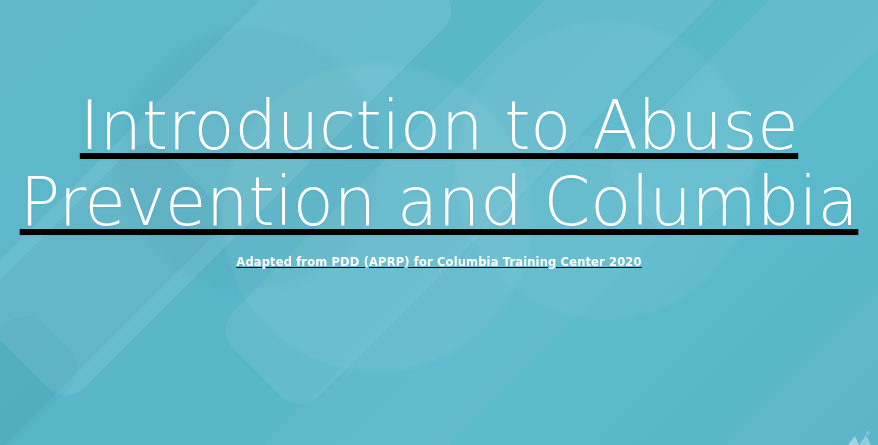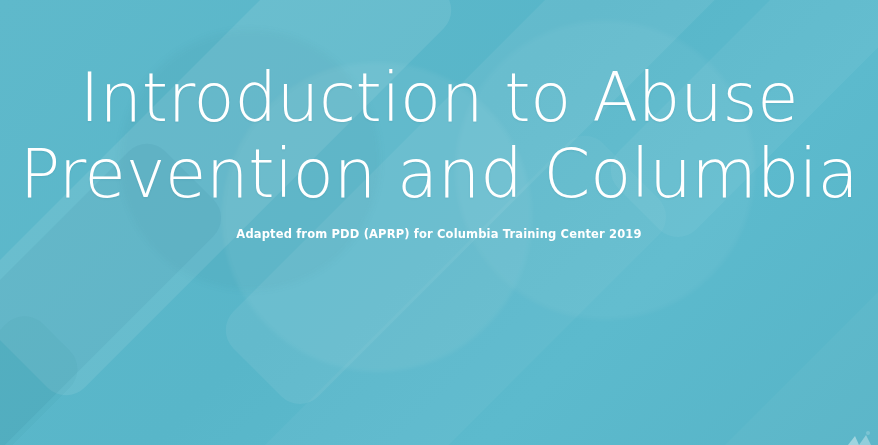--- a/index.html
+++ b/index.html
@@ -136,22 +136,23 @@
     position: absolute;
     inset: 0;
     display: flex;
     flex-direction: column;
     align-items: center;
     justify-content: flex-start;
   }
 
   .title-block {
     width: 878px;
-    margin-top: 60px;
+    margin-top: 88px;
     text-align: center;
+    text-decoration: underline;
   }
 
   .title-line {
     display: block;
     color: #ffffff;
     font-family: "DejaVu Sans", sans-serif;
     font-weight: 300;
     font-size: 67px;
     line-height: 76px;
     letter-spacing: -0.2px;
@@ -198,17 +199,17 @@
       <path d="M2 16 L9 7 L13 16 Z" fill="#ffffff" opacity="0.75"></path>
       <path d="M13 16 L20 6 L25 16 Z" fill="#ffffff" opacity="0.6"></path>
       <circle cx="22" cy="4" r="2" fill="#ffffff" opacity="0.35"></circle>
     </svg>
   </div>
 
   <div class="content">
     <div class="title-block">
       <span class="title-line">Introduction to Abuse</span>
       <span class="title-line">Prevention and Columbia</span>
-      <span class="subtitle">Adapted from PDD (APRP) for Columbia Training Center 2019</span>
+      <span class="subtitle">Adapted from PDD (APRP) for Columbia Training Center 2020</span>
     </div>
   </div>
 
 </div>
 
 </body></html>

